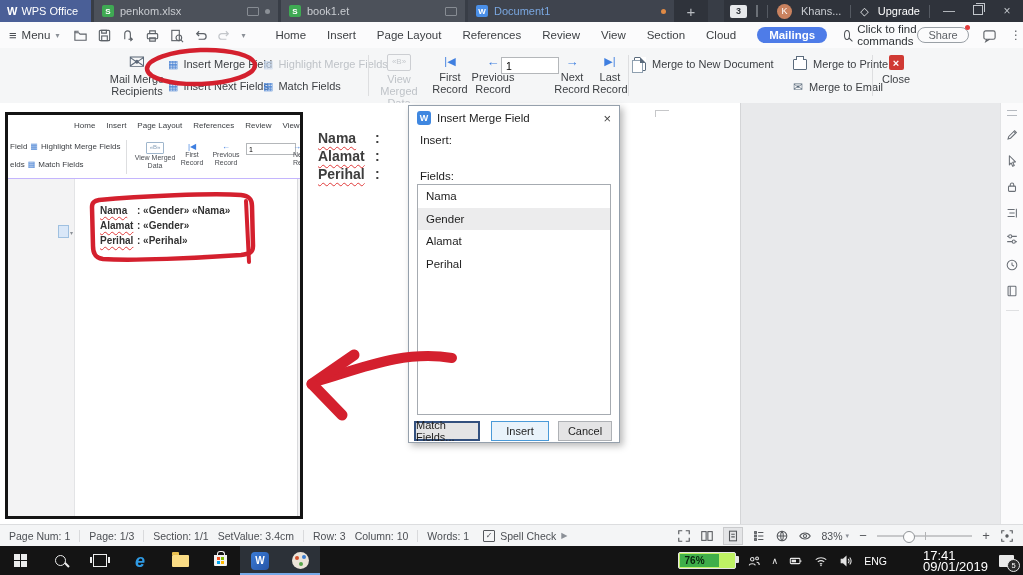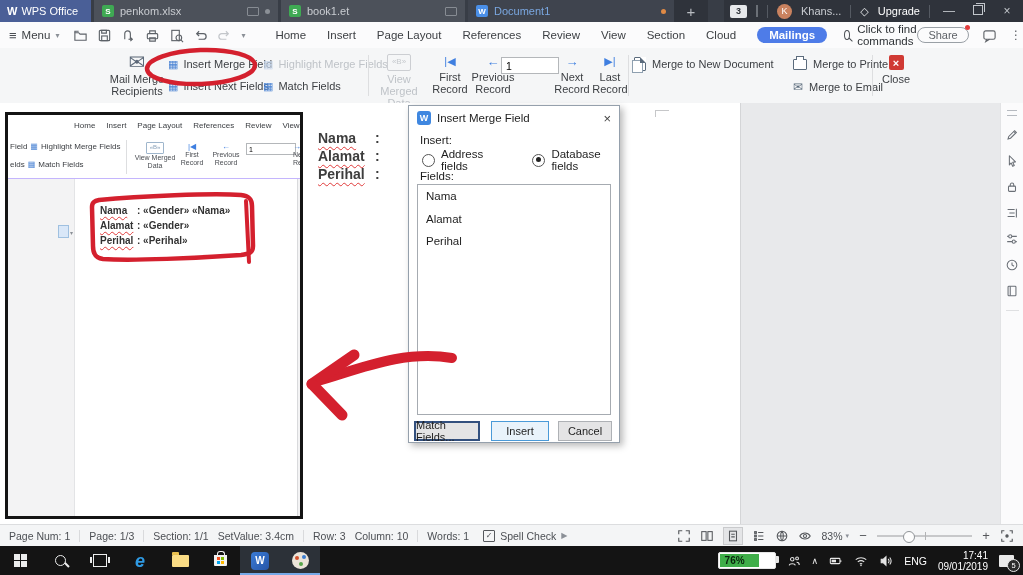--- a/index.html
+++ b/index.html
@@ -173,27 +173,27 @@
   .store:before{content:"";position:absolute;top:-4px;left:3px;width:6px;height:4px;border:1.4px solid #f2f2f2;border-bottom:none;border-radius:3px 3px 0 0;}
   .store-grid{width:7px;height:7px;display:grid;grid-template-columns:3px 3px;grid-template-rows:3px 3px;gap:1px;}
   .store-grid i:nth-child(1){background:#f25022;}.store-grid i:nth-child(2){background:#7fba00;}
   .store-grid i:nth-child(3){background:#00a4ef;}.store-grid i:nth-child(4){background:#ffb900;}
   .wps-ico{width:18px;height:18px;border-radius:4px;background:linear-gradient(135deg,#3a7bd5,#2756a8);color:#fff;
     font-weight:bold;font-size:10px;display:flex;align-items:center;justify-content:center;}
   .paint{width:17px;height:17px;border-radius:50%;background:#ece4d9;position:relative;}
   .paint:before{content:"";position:absolute;left:3px;top:4px;width:4px;height:4px;border-radius:50%;background:#d2522e;
     box-shadow:7px -1px 0 #3f7fd0, 4px 6px 0 #58a54b;}
   .tray{margin-left:auto;display:flex;align-items:center;gap:11px;padding-right:9px;font-size:10.5px;}
-  .batt{width:56px;height:15px;border:1px solid #e6e6e6;border-radius:2px;background:#ffffff;position:relative;display:flex;align-items:center;}
+  .batt{width:56px;height:15px;border:1px solid #e6e6e6;border-radius:2px;background:#bef264;position:relative;display:flex;align-items:center;}
   .batt:after{content:"";position:absolute;right:-4px;top:3px;width:3px;height:7px;background:#e6e6e6;border-radius:0 1px 1px 0;}
   .batt-fill{position:absolute;left:1px;top:1px;bottom:1px;width:70%;background:#3fae49;}
   .batt-lab{position:relative;z-index:1;margin-left:6px;font-size:10px;font-weight:bold;color:#09230d;}
   .tico{width:14px;height:14px;}
   .tchev{font-size:9px;color:#e6e6e6;}
-  .time-block{text-align:right;font-size:10px;line-height:11px;}
+  .time-block{text-align:left;font-size:13px;line-height:11px;margin-left:25px;}
   .notif{width:15px;height:12px;background:#e9e9e9;border-radius:1px;position:relative;}
   .notif:before{content:"";position:absolute;left:2px;bottom:-3px;border:3px solid transparent;border-top-color:#e9e9e9;}
   .nbadge{position:absolute;right:-6px;bottom:-5px;width:11px;height:11px;border-radius:50%;background:#2b2b2b;
     border:1px solid #e9e9e9;color:#fff;font-size:7.5px;display:flex;align-items:center;justify-content:center;}
 
   .overlay{position:absolute;left:0;top:0;width:1023px;height:575px;z-index:100;pointer-events:none;}
 </style>
 </head>
 <body>
 
@@ -489,33 +489,24 @@
     <span class="side-sep"></span>
   </div>
 
   <div class="dialog">
     <div class="dlg-title">
       <span class="dlg-wico">W</span>
       <span>Insert Merge Field</span>
       <span class="dlg-close">×</span>
     </div>
     <div class="dlg-insert-label">Insert:</div>
-    <div class="radio-row">
-      <span class="radio">
-        <span class="rdot"></span>
-        <span>Address fields</span>
-      </span>
-      <span class="radio">
-        <span class="rdot on"></span>
-        <span>Database fields</span>
-      </span>
-    </div>
     <div class="dlg-fields-label">Fields:</div>
     <div class="fields-list">
       <div class="fl-item">Nama</div>
+      <div class="fl-item selected">Gender</div>
       <div class="fl-item">Alamat</div>
       <div class="fl-item">Perihal</div>
     </div>
     <div class="dlg-btn btn-match">Match Fields...</div>
     <div class="dlg-btn btn-insert">Insert</div>
     <div class="dlg-btn btn-cancel">Cancel</div>
   </div>
 
   <div class="statusbar">
     <span class="sb-item">Page Num: 1</span>

